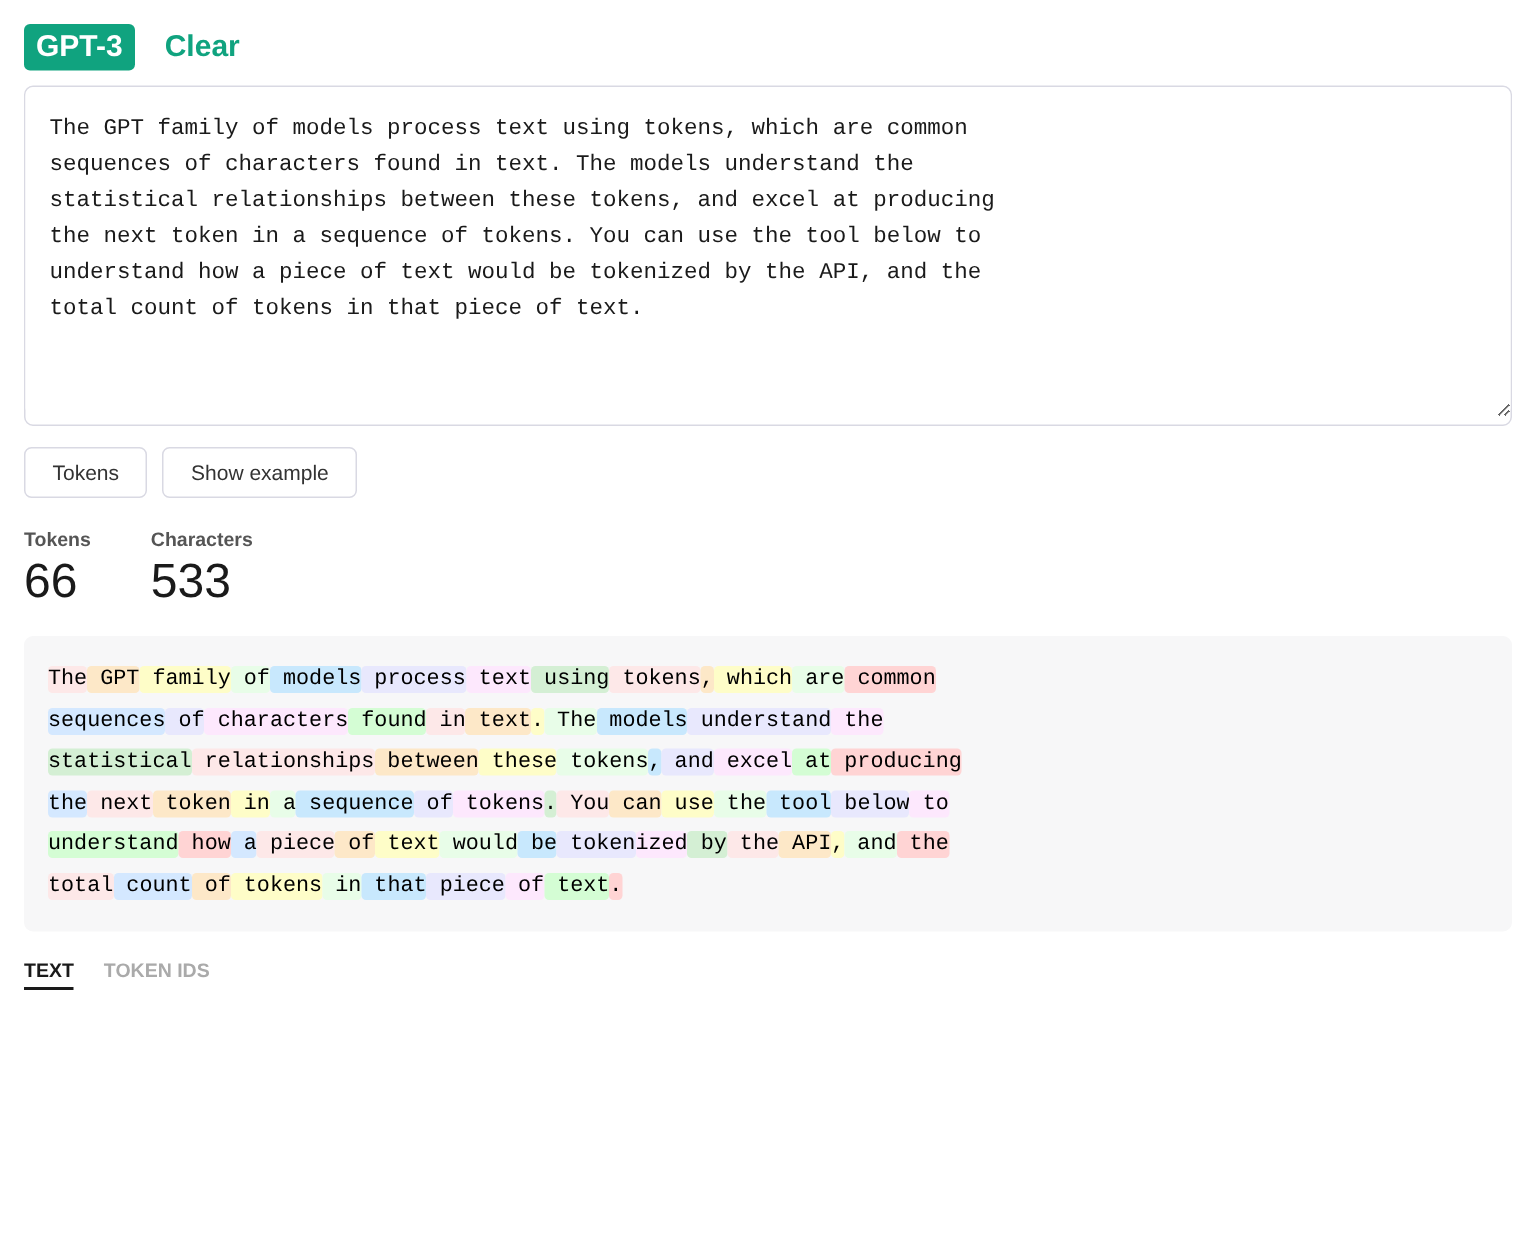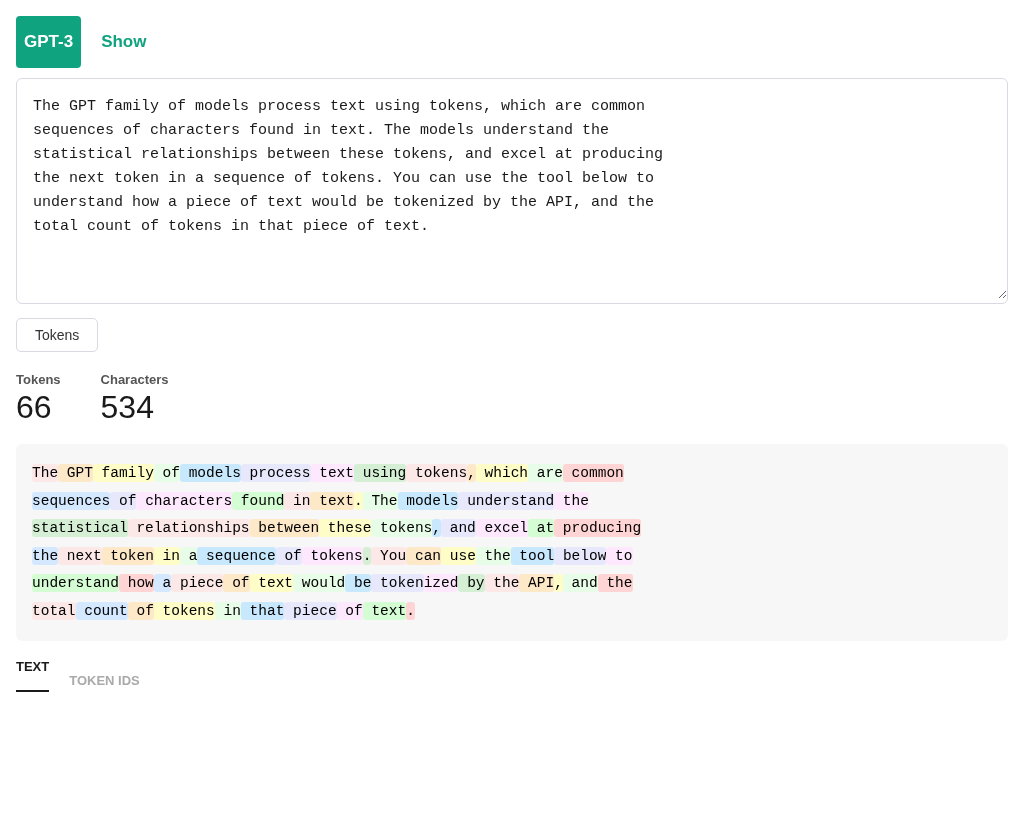--- a/index.html
+++ b/index.html
@@ -11,23 +11,23 @@
     }
 
     
     .tabs {
       display: flex;
       gap: 12px;
       margin-bottom: 10px;
       align-items: center;
     }
     .tab {
-      font-size: 17px;
+      font-size: 20px;
       font-weight: 600;
-      padding: 16px 8px;
+      padding: 4px 8px;
       border-radius: 4px;
       cursor: pointer;
     }
     .tab-gpt3 {
       background: #10a37f;
       color: #fff;
     }
     .tab-codex {
       color: #10a37f;
       background: transparent;
@@ -114,52 +114,52 @@
       font-weight: 700;
       padding: 4px 0;
       cursor: pointer;
     }
     .bottom-tab-active {
       color: #1a1a1a;
       border-bottom: 2px solid #1a1a1a;
     }
     .bottom-tab-inactive {
       color: #aaa;
-      margin-top: 14px;
     }
   </style>
 </head>
 <body>
 
 <div class="tabs">
   <div class="tab tab-gpt3">GPT-3</div>
-  <div class="tab tab-codex">Show</div>
+  <div class="tab tab-codex">Clear</div>
 </div>
 
 <div class="textarea-wrapper">
   <textarea id="main-textarea" style="">The GPT family of models process text using tokens, which are common
 sequences of characters found in text. The models understand the
 statistical relationships between these tokens, and excel at producing
 the next token in a sequence of tokens. You can use the tool below to
 understand how a piece of text would be tokenized by the API, and the
 total count of tokens in that piece of text.</textarea>
 </div>
 
 <div class="button-row">
   <button class="btn">Tokens</button>
+  <button class="btn">Show example</button>
 </div>
 
 <div class="stats">
   <div class="stat-block">
     <div class="stat-label">Tokens</div>
     <div class="stat-value">66</div>
   </div>
   <div class="stat-block">
     <div class="stat-label">Characters</div>
-    <div class="stat-value">534</div>
+    <div class="stat-value">533</div>
   </div>
 </div>
 
 <div class="token-display" id="token-display"><span class="token" style="background-color: rgb(253, 232, 232);">The</span><span class="token" style="background-color: rgb(253, 232, 200);"> GPT</span><span class="token" style="background-color: rgb(254, 253, 200);"> family</span><span class="token" style="background-color: rgb(232, 253, 232);"> of</span><span class="token" style="background-color: rgb(200, 232, 253);"> models</span><span class="token" style="background-color: rgb(232, 232, 253);"> process</span><span class="token" style="background-color: rgb(253, 232, 253);"> text</span><span class="token" style="background-color: rgb(212, 239, 212);"> using</span><span class="token" style="background-color: rgb(253, 232, 232);"> tokens</span><span class="token" style="background-color: rgb(253, 232, 200);">,</span><span class="token" style="background-color: rgb(254, 253, 200);"> which</span><span class="token" style="background-color: rgb(232, 253, 232);"> are</span><span class="token" style="background-color: rgb(255, 212, 212);"> common</span><br><span class="token" style="background-color: rgb(212, 232, 255);">sequences</span><span class="token" style="background-color: rgb(232, 232, 253);"> of</span><span class="token" style="background-color: rgb(253, 232, 253);"> characters</span><span class="token" style="background-color: rgb(212, 253, 212);"> found</span><span class="token" style="background-color: rgb(253, 232, 232);"> in</span><span class="token" style="background-color: rgb(253, 232, 200);"> text</span><span class="token" style="background-color: rgb(254, 253, 200);">.</span><span class="token" style="background-color: rgb(232, 253, 232);"> The</span><span class="token" style="background-color: rgb(200, 232, 253);"> models</span><span class="token" style="background-color: rgb(232, 232, 253);"> understand</span><span class="token" style="background-color: rgb(253, 232, 253);"> the</span><br><span class="token" style="background-color: rgb(212, 239, 212);">statistical</span><span class="token" style="background-color: rgb(253, 232, 232);"> relationships</span><span class="token" style="background-color: rgb(253, 232, 200);"> between</span><span class="token" style="background-color: rgb(254, 253, 200);"> these</span><span class="token" style="background-color: rgb(232, 253, 232);"> tokens</span><span class="token" style="background-color: rgb(200, 232, 253);">,</span><span class="token" style="background-color: rgb(232, 232, 253);"> and</span><span class="token" style="background-color: rgb(253, 232, 253);"> excel</span><span class="token" style="background-color: rgb(212, 253, 212);"> at</span><span class="token" style="background-color: rgb(255, 212, 212);"> producing</span><br><span class="token" style="background-color: rgb(212, 232, 255);">the</span><span class="token" style="background-color: rgb(253, 232, 232);"> next</span><span class="token" style="background-color: rgb(253, 232, 200);"> token</span><span class="token" style="background-color: rgb(254, 253, 200);"> in</span><span class="token" style="background-color: rgb(232, 253, 232);"> a</span><span class="token" style="background-color: rgb(200, 232, 253);"> sequence</span><span class="token" style="background-color: rgb(232, 232, 253);"> of</span><span class="token" style="background-color: rgb(253, 232, 253);"> tokens</span><span class="token" style="background-color: rgb(212, 239, 212);">.</span><span class="token" style="background-color: rgb(253, 232, 232);"> You</span><span class="token" style="background-color: rgb(253, 232, 200);"> can</span><span class="token" style="background-color: rgb(254, 253, 200);"> use</span><span class="token" style="background-color: rgb(232, 253, 232);"> the</span><span class="token" style="background-color: rgb(200, 232, 253);"> tool</span><span class="token" style="background-color: rgb(232, 232, 253);"> below</span><span class="token" style="background-color: rgb(253, 232, 253);"> to</span><br><span class="token" style="background-color: rgb(212, 253, 212);">understand</span><span class="token" style="background-color: rgb(255, 212, 212);"> how</span><span class="token" style="background-color: rgb(212, 232, 255);"> a</span><span class="token" style="background-color: rgb(253, 232, 232);"> piece</span><span class="token" style="background-color: rgb(253, 232, 200);"> of</span><span class="token" style="background-color: rgb(254, 253, 200);"> text</span><span class="token" style="background-color: rgb(232, 253, 232);"> would</span><span class="token" style="background-color: rgb(200, 232, 253);"> be</span><span class="token" style="background-color: rgb(232, 232, 253);"> token</span><span class="token" style="background-color: rgb(253, 232, 253);">ized</span><span class="token" style="background-color: rgb(212, 239, 212);"> by</span><span class="token" style="background-color: rgb(253, 232, 232);"> the</span><span class="token" style="background-color: rgb(253, 232, 200);"> API</span><span class="token" style="background-color: rgb(254, 253, 200);">,</span><span class="token" style="background-color: rgb(232, 253, 232);"> and</span><span class="token" style="background-color: rgb(255, 212, 212);"> the</span><br><span class="token" style="background-color: rgb(253, 232, 232);">total</span><span class="token" style="background-color: rgb(212, 232, 255);"> count</span><span class="token" style="background-color: rgb(253, 232, 200);"> of</span><span class="token" style="background-color: rgb(254, 253, 200);"> tokens</span><span class="token" style="background-color: rgb(232, 253, 232);"> in</span><span class="token" style="background-color: rgb(200, 232, 253);"> that</span><span class="token" style="background-color: rgb(232, 232, 253);"> piece</span><span class="token" style="background-color: rgb(253, 232, 253);"> of</span><span class="token" style="background-color: rgb(212, 253, 212);"> text</span><span class="token" style="background-color: rgb(255, 212, 212);">.</span></div>
 
 <div class="bottom-tabs">
   <div class="bottom-tab bottom-tab-active">TEXT</div>
   <div class="bottom-tab bottom-tab-inactive">TOKEN IDS</div>
 </div>
 

